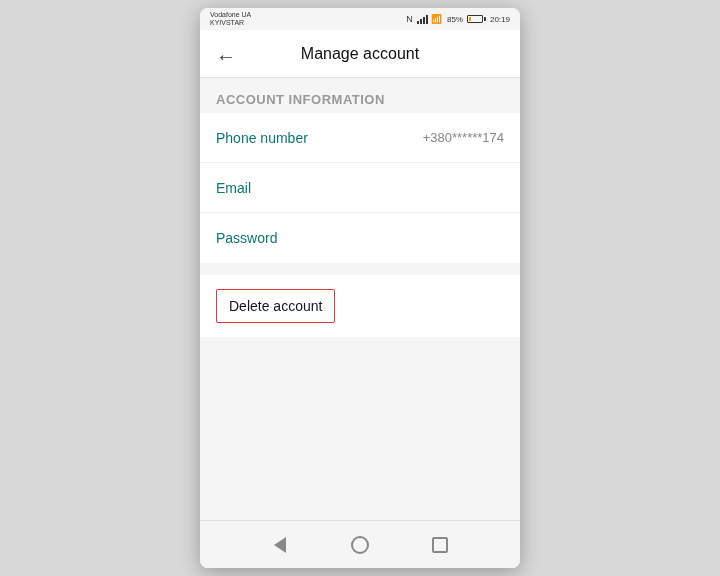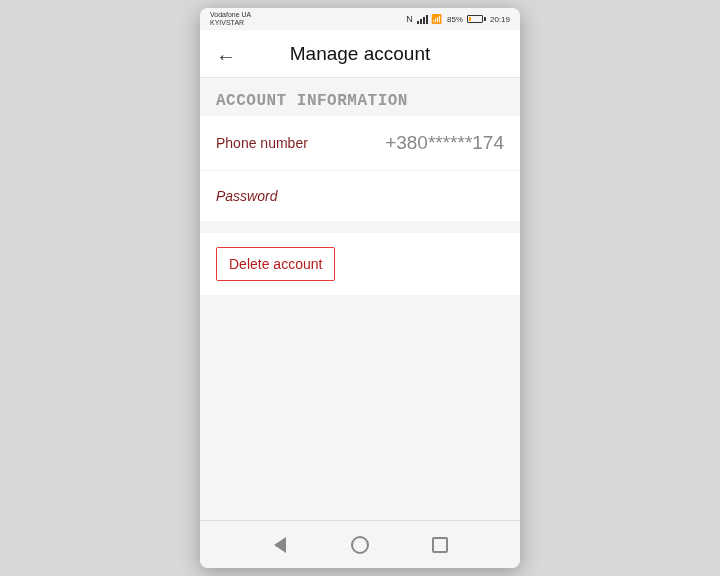--- a/index.html
+++ b/index.html
@@ -105,91 +105,89 @@
 
     .back-btn {
       font-size: 20px;
       color: #333;
       margin-right: 12px;
       cursor: pointer;
       line-height: 1;
     }
 
     .header-title {
-      font-size: 19px;
+      font-size: 16px;
       font-weight: 500;
       color: #111;
       text-align: center;
       flex: 1;
       margin-right: 32px;
     }
 
     
     .content {
       flex: 1;
       background: #f5f5f5;
       overflow-y: auto;
     }
 
     .section {
       margin-bottom: 2px;
     }
 
     .section-header {
       padding: 14px 16px 6px;
-      font-size: 16px;
+      font-size: 13px;
       font-weight: 600;
       color: #999;
       letter-spacing: 0.5px;
       text-transform: uppercase;
-      font-family: Liberation Mono, monospace;
     }
 
     .section-body {
       background: #fff;
     }
 
     .list-item {
       display: flex;
       align-items: center;
       justify-content: space-between;
       padding: 16px 16px;
       border-bottom: 1px solid #f0f0f0;
       min-height: 50px;
     }
 
     .list-item:last-child {
       border-bottom: none;
-      font-style: italic;
     }
 
     .list-item-label {
       font-size: 14px;
-      color: #7f1d1d;
+      color: #0f766e;
     }
 
     .list-item-value {
-      font-size: 19px;
+      font-size: 13px;
       color: #888;
     }
 
     
     .delete-account-section {
       margin-top: 12px;
       background: #fff;
     }
 
     .delete-account-btn {
       display: inline-block;
       margin: 14px 16px;
       padding: 8px 12px;
       border: 1.5px solid #e53935;
       border-radius: 2px;
       font-size: 14px;
-      color: #b91c1c;
+      color: #0f172a;
       background: #fff;
       cursor: pointer;
     }
 
     
     .bottom-nav {
       background: #f5f5f5;
       border-top: 1px solid #ddd;
       height: 48px;
       display: flex;
@@ -270,20 +268,24 @@
   <div class="content">
 
     <div class="section">
       <div class="section-header">ACCOUNT INFORMATION</div>
       <div class="section-body">
         <div class="list-item">
           <span class="list-item-label">Phone number</span>
           <span class="list-item-value">+380******174</span>
         </div>
         <div class="list-item">
+          <span class="list-item-label">Email</span>
+          <span class="list-item-value"></span>
+        </div>
+        <div class="list-item">
           <span class="list-item-label">Password</span>
           <span class="list-item-value"></span>
         </div>
       </div>
     </div>
 
 
     <div class="delete-account-section">
       <button class="delete-account-btn">Delete account</button>
     </div>

